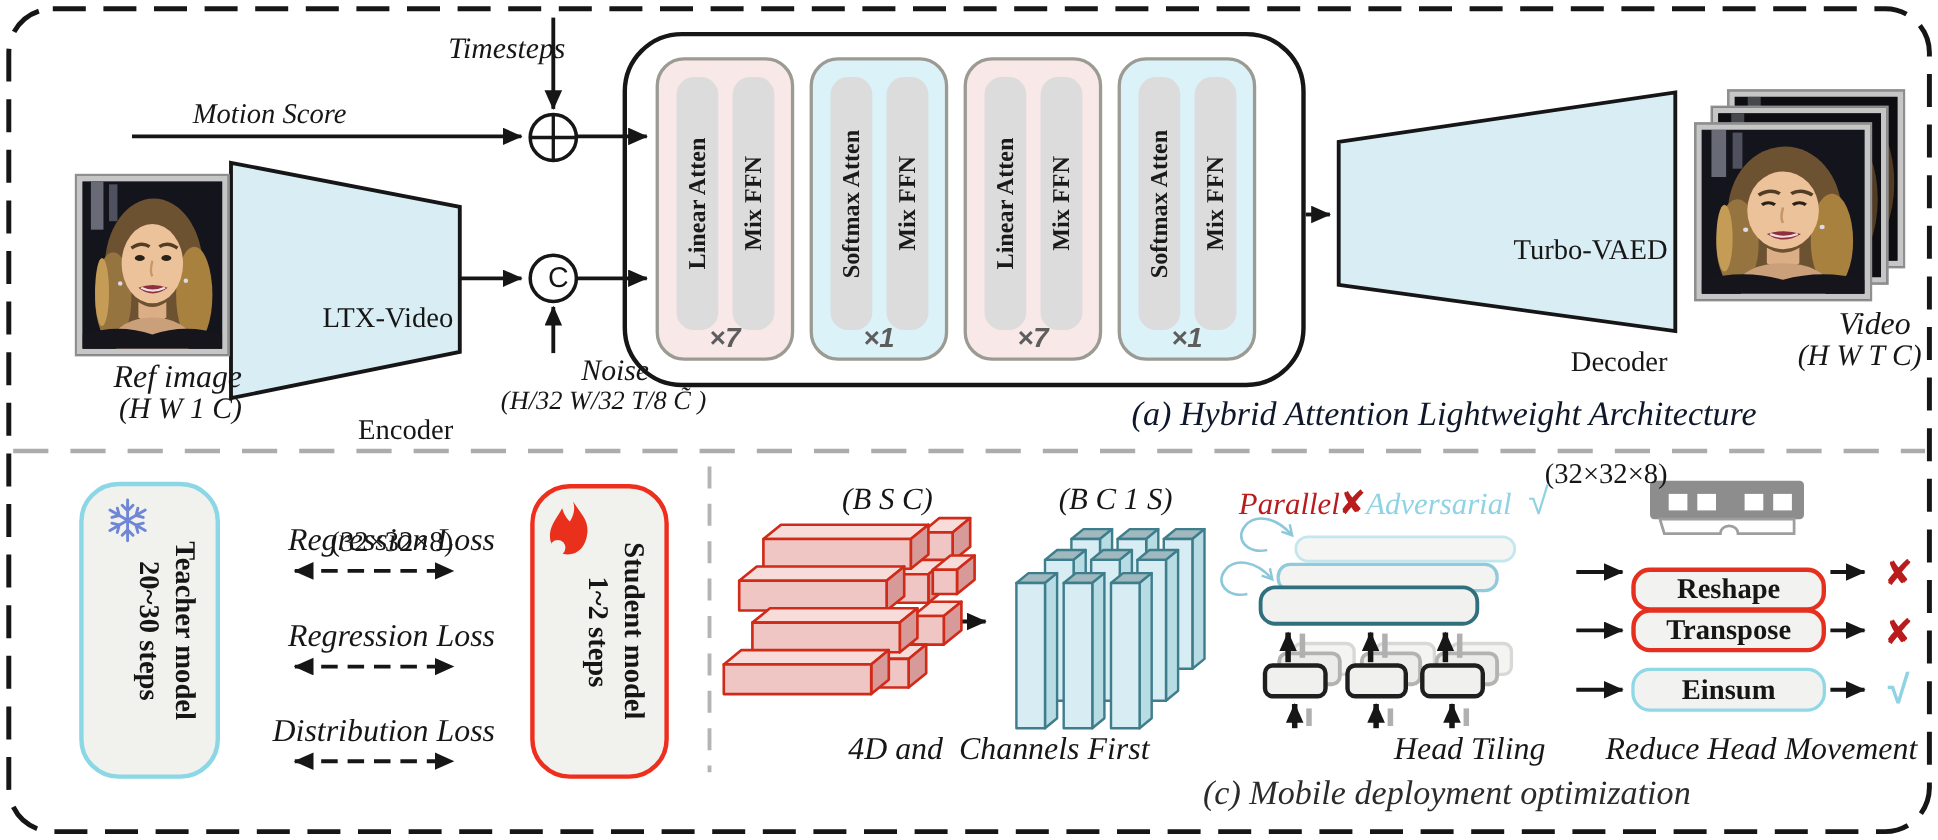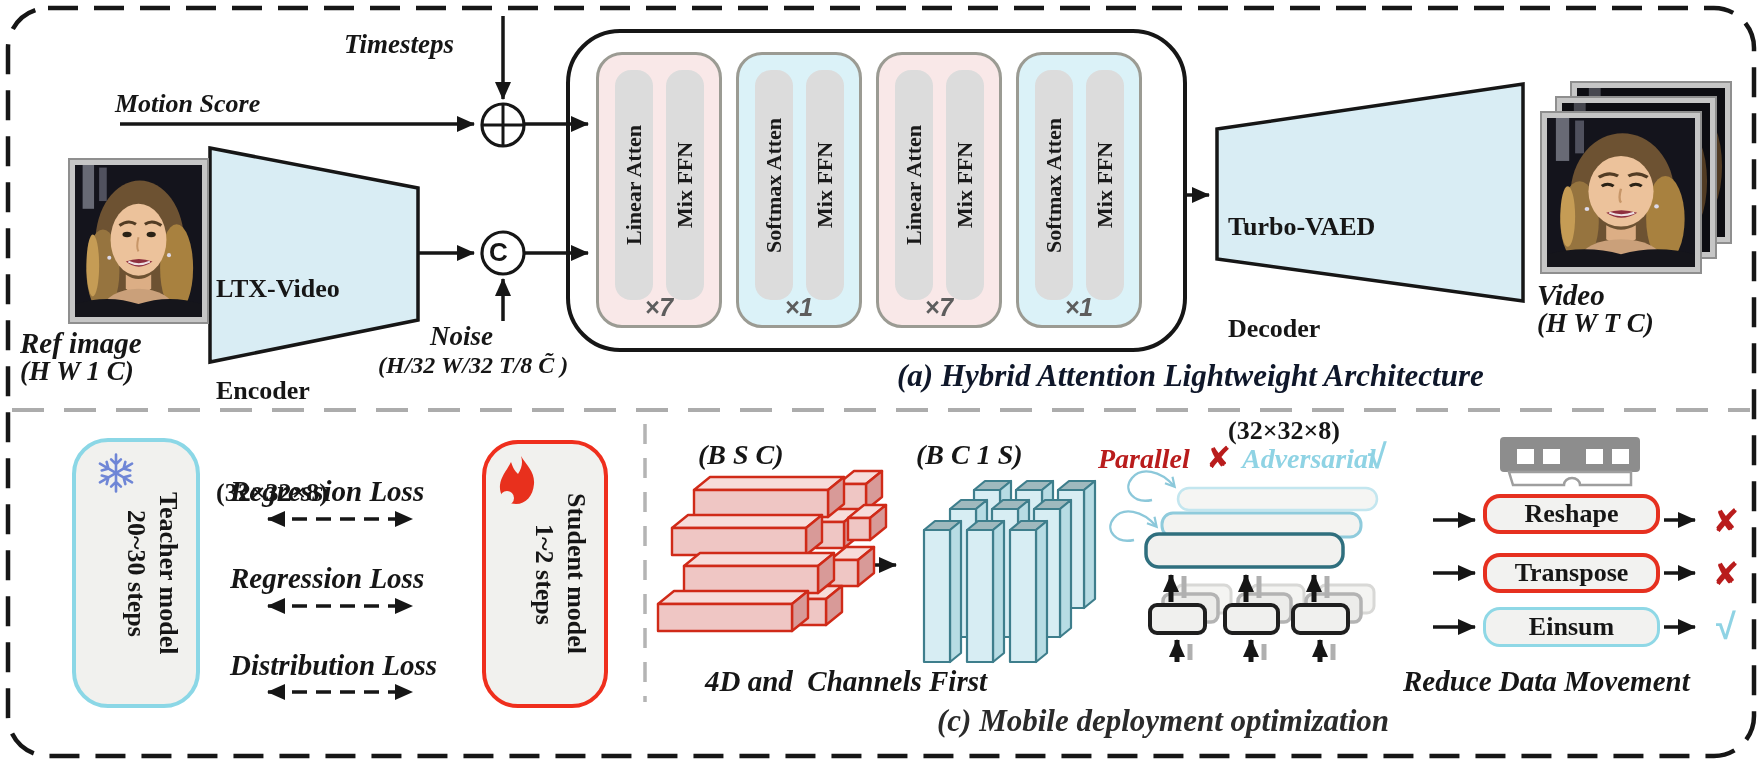--- a/index.html
+++ b/index.html
@@ -1,19 +1,19 @@
 <!DOCTYPE html>
 <html><head>
 <meta charset="utf-8">
 <style>
   html,body{margin:0;background:#fff}
   .canvas{position:relative;width:1762px;height:764px;background:#fff;overflow:hidden;
           font-family:"Liberation Serif","DejaVu Serif",serif;}
   svg.art{position:absolute;left:0;top:0;overflow:visible}
-  .lbl{position:absolute;font-weight:bold;color:#161616;text-align:left;white-space:pre;line-height:1.06}
+  .lbl{position:absolute;font-weight:normal;color:#161616;text-align:right;white-space:pre;line-height:1.06}
   .it{font-style:italic}
   .photo{position:absolute;border:5px solid #c6c6c6;box-shadow:0 0 0 2px #8f8f8f;background:#101016}
   .photo svg{display:block;width:100%;height:100%}
   .block{position:absolute;top:52px;width:126px;height:276px;border:3px solid #9b9b93;border-radius:26px;
          display:flex;justify-content:center;gap:13px;padding-top:15px;box-sizing:border-box}
   .block.pink{background:#f9e8e8}
   .block.blue{background:#dbf2f8}
   .pill{width:38px;height:230px;background:#dcdcdc;border-radius:16px;writing-mode:vertical-rl;
         transform:rotate(180deg);display:flex;align-items:center;justify-content:center;
         font-weight:bold;font-size:22px;color:#1a1a1a;white-space:nowrap}
@@ -380,30 +380,31 @@
 
 
   <div class="lbl it" style="left:698px;top:440px;width:150px;font-size:28px">(B S C)</div>
   <div class="lbl it" style="left:916px;top:440px;width:150px;font-size:28px">(B C 1 S)</div>
   <div class="lbl it" style="left:705px;top:666px;width:340px;font-size:29px">4D and  Channels First</div>
 
   <div class="lbl it red-t" style="left:1098px;top:444px;width:120px;font-size:28px">Parallel</div>
   <div class="lbl red-t" style="left:1206px;top:442px;width:36px;font-size:30px;font-family:'Liberation Sans','DejaVu Sans',sans-serif">✘</div>
   <div class="lbl it blue-t" style="left:1242px;top:444px;width:130px;font-size:28px">Adversarial</div>
   <div class="lbl blue-t" style="left:1368px;top:438px;width:40px;font-size:34px;font-family:'Liberation Sans','DejaVu Sans',sans-serif">√</div>
-
-  <div class="opbox redb" style="top:494px">
+  <div class="lbl it" style="left:1105px;top:666px;width:300px;font-size:29px">Head Tiling</div>
+
+  <div class="opbox redb" style="top:516px">
     <span>Reshape</span>
   </div>
   <div class="opbox redb" style="top:553px">
     <span>Transpose</span>
   </div>
   <div class="opbox blueb" style="top:607px">
     <span>Einsum</span>
   </div>
   <div class="mark red-t" style="left:1702px;top:502px;font-size:32px;font-family:'Liberation Sans','DejaVu Sans',sans-serif">✘</div>
   <div class="mark red-t" style="left:1702px;top:555px;font-size:32px;font-family:'Liberation Sans','DejaVu Sans',sans-serif">✘</div>
   <div class="mark blue-t" style="left:1702px;top:606px;font-size:36px;font-family:'Liberation Sans','DejaVu Sans',sans-serif">√</div>
 
-  <div class="lbl it" style="left:1403px;top:666px;width:340px;font-size:29px">Reduce Data Movement</div>
+  <div class="lbl it" style="left:1403px;top:666px;width:340px;font-size:29px">Reduce Head Movement</div>
   <div class="lbl it" style="left:937px;top:705px;width:600px;font-size:31px;color:#2b2b2b">(c) Mobile deployment optimization</div>
 
 </div>
 
 </body></html>

